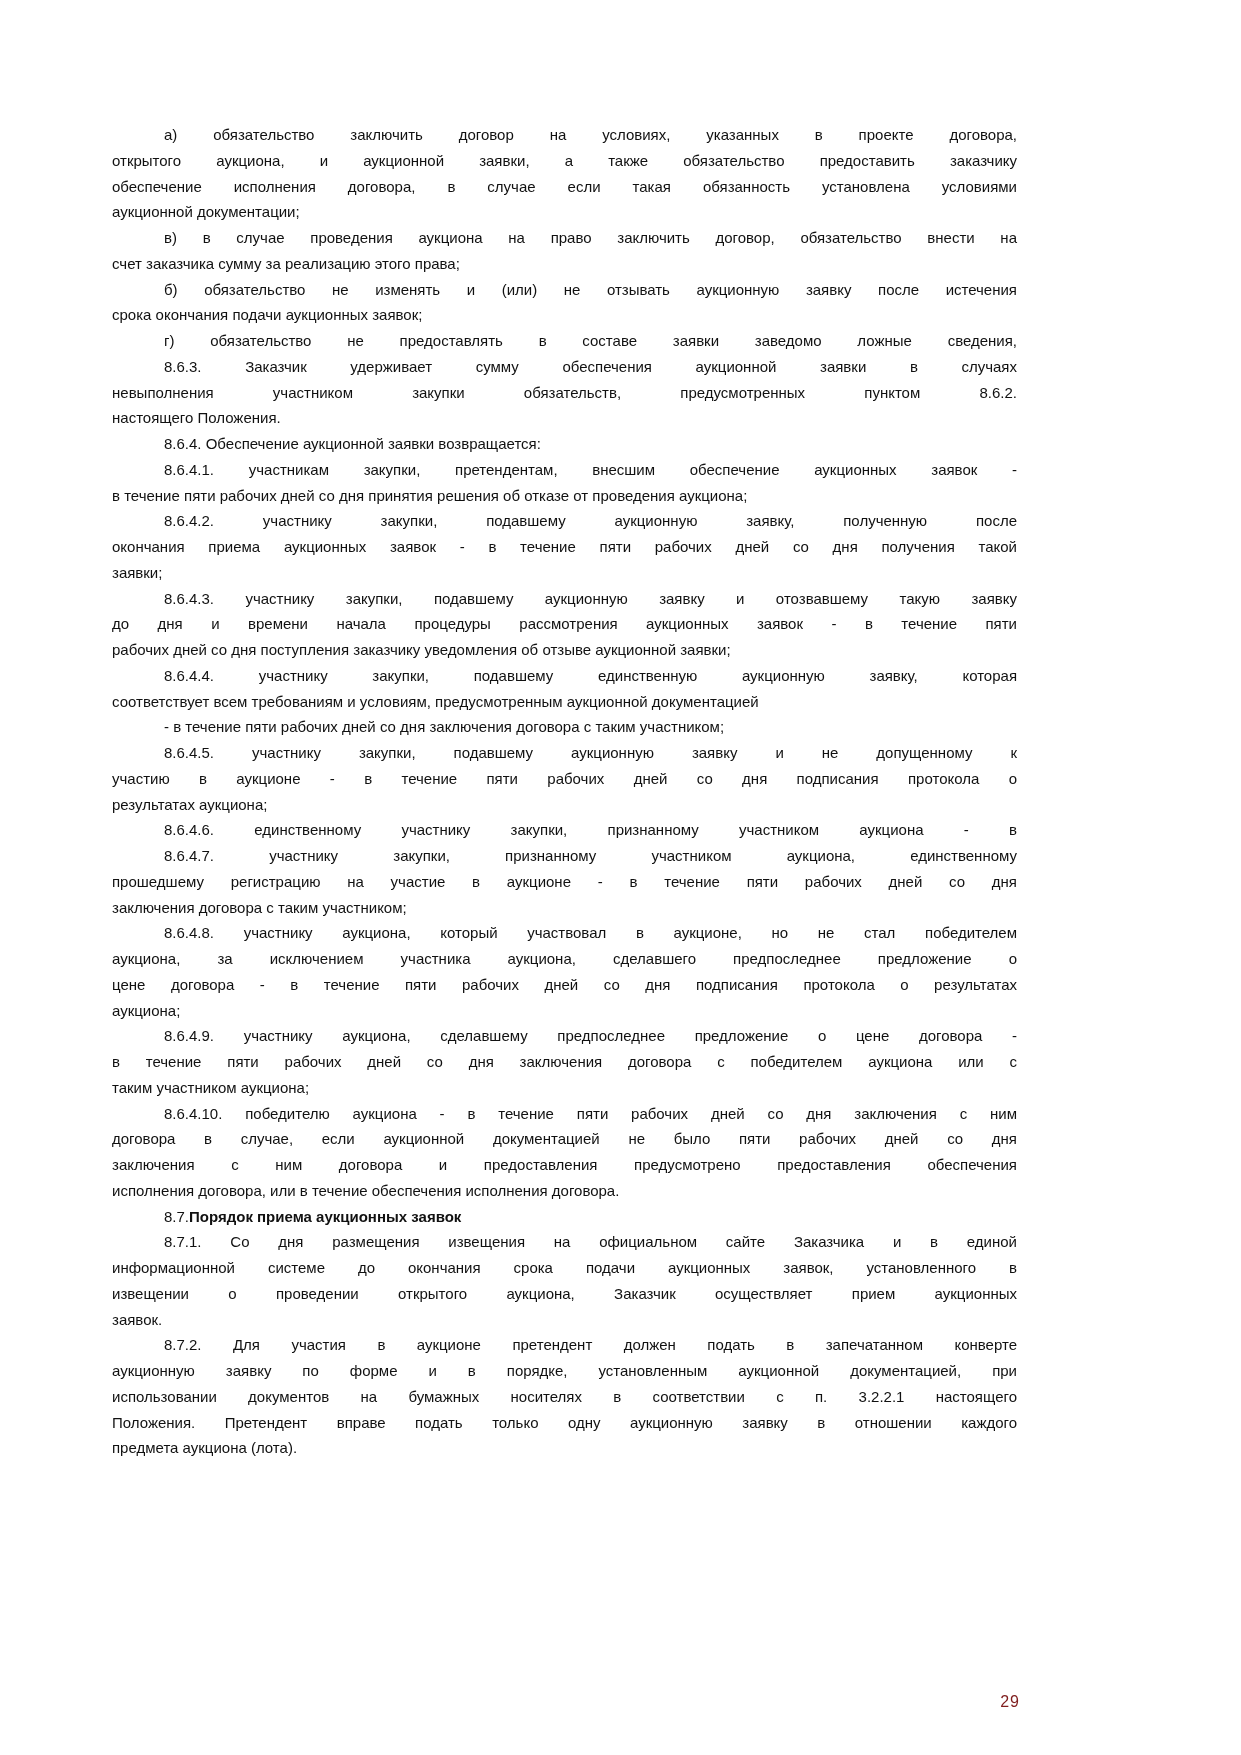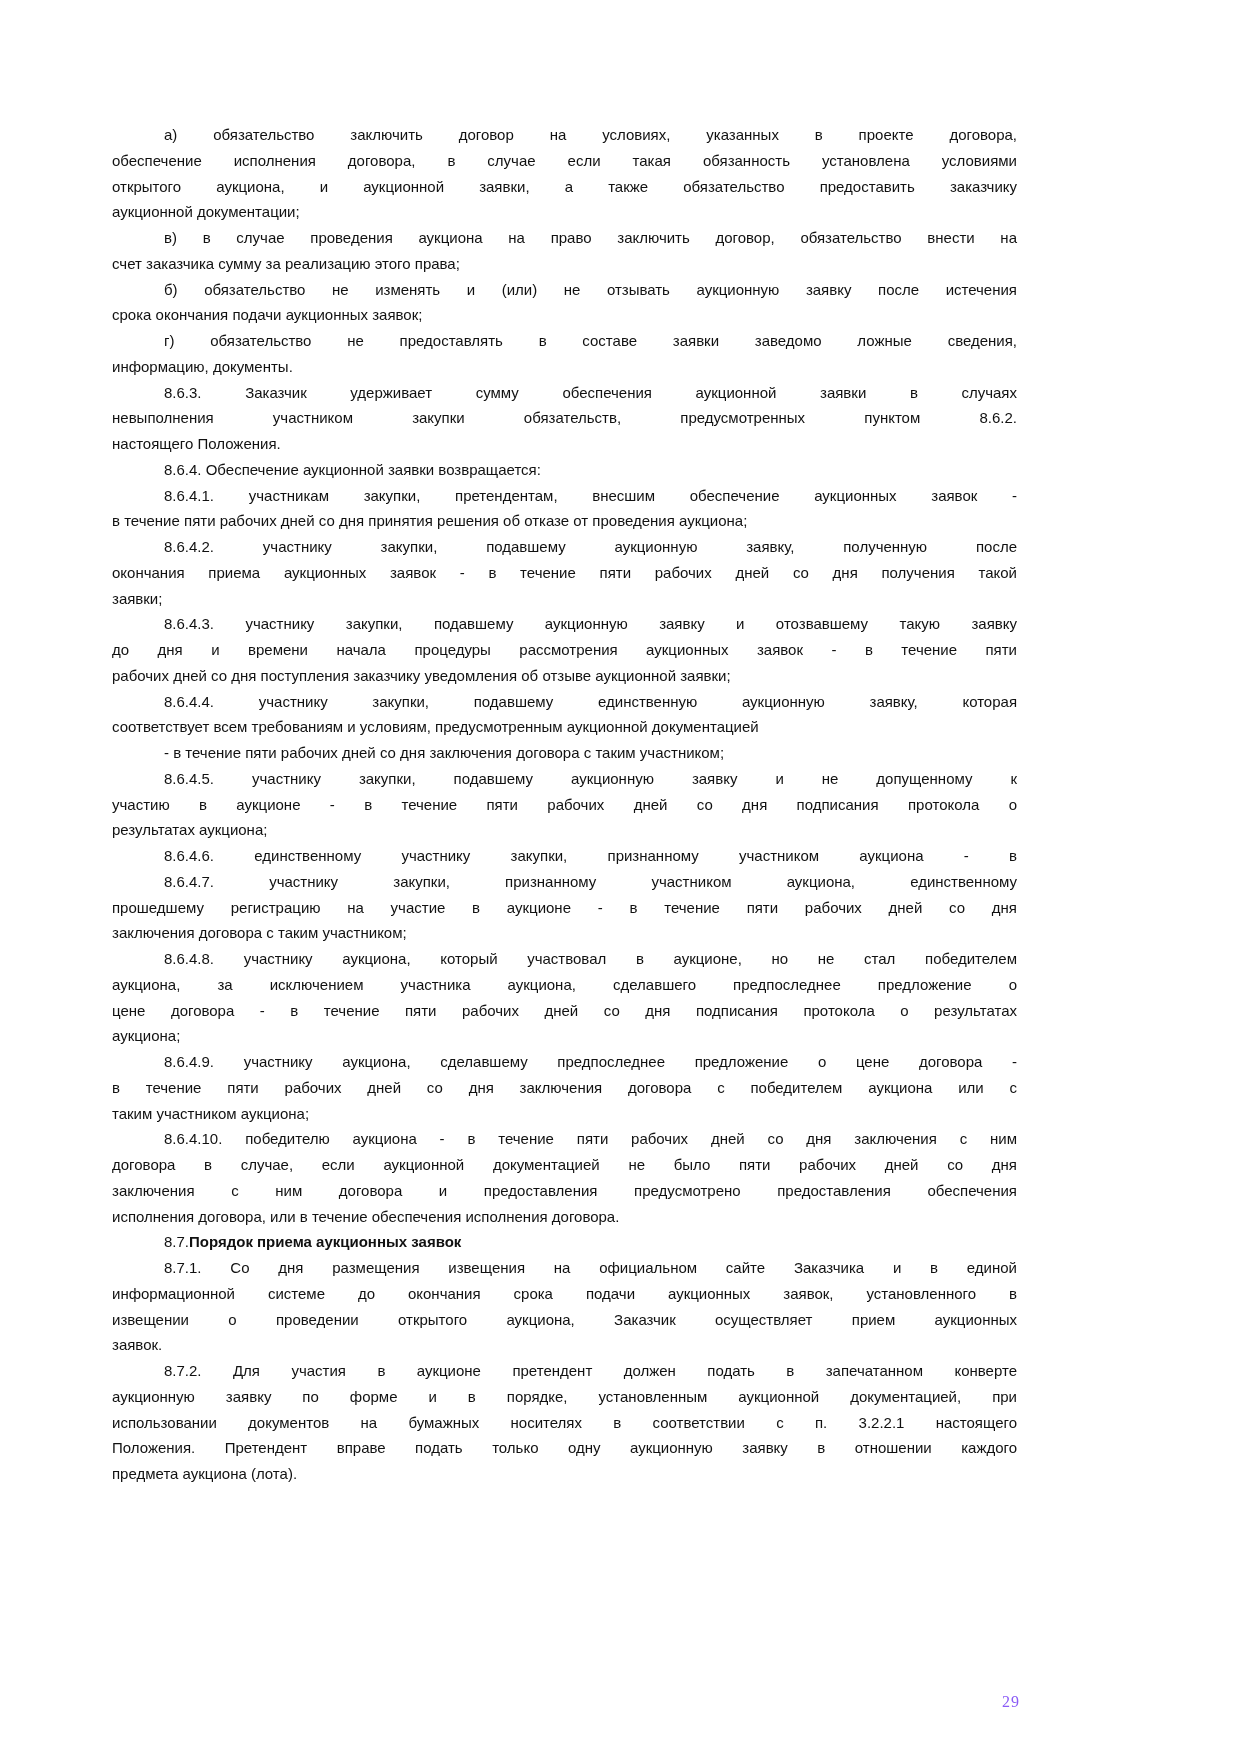--- a/index.html
+++ b/index.html
@@ -12,46 +12,45 @@
   .para { margin: 0; }
   .line {
     display: block; white-space: nowrap; text-align: justify; text-align-last: justify;
     height: 25.75px; overflow: visible;
   }
   .line.indent { padding-left: 52px; }
   .line.last { text-align-last: left; }
   .heading-bold { font-weight: bold; }
   .page-number {
     position: absolute; left: 990px; top: 1693px; width: 30px; text-align: right;
-    font-family: Liberation Serif, serif;
-    font-size: 16px; color: #8b5cf6; letter-spacing: 1px;
+    font-family: Liberation Sans, sans-serif;
+    font-size: 16px; color: #7f1d1d; letter-spacing: 1px;
   }
 </style>
 </head>
 <body>
 
 <div class="page">
   <div id="paras-1">
       <div class="para">
         <span class="line indent">а) обязательство заключить договор на условиях, указанных в проекте договора,</span>
+        <span class="line">открытого аукциона, и аукционной заявки, а также обязательство предоставить заказчику</span>
         <span class="line">обеспечение исполнения договора, в случае если такая обязанность установлена условиями</span>
-        <span class="line">открытого аукциона, и аукционной заявки, а также обязательство предоставить заказчику</span>
         <span class="line last">аукционной документации;</span>
       </div>
       <div class="para">
         <span class="line indent">в)  в случае проведения аукциона на право заключить договор, обязательство внести на</span>
         <span class="line last">счет заказчика сумму за реализацию этого права;</span>
       </div>
       <div class="para">
         <span class="line indent">б)  обязательство не изменять и (или) не отзывать аукционную заявку после истечения</span>
         <span class="line last">срока окончания подачи аукционных заявок;</span>
       </div>
       <div class="para">
         <span class="line indent">г) обязательство не предоставлять в составе заявки заведомо ложные сведения,</span>
-        <span class="line last">информацию, документы.</span>
       </div>
       <div class="para">
         <span class="line indent">8.6.3.    Заказчик удерживает сумму обеспечения аукционной заявки в случаях</span>
         <span class="line">невыполнения участником закупки обязательств, предусмотренных пунктом 8.6.2.</span>
         <span class="line last">настоящего Положения.</span>
       </div>
       <div class="para">
         <span class="line indent last">8.6.4.   Обеспечение аукционной заявки возвращается:</span>
       </div>
       <div class="para">

